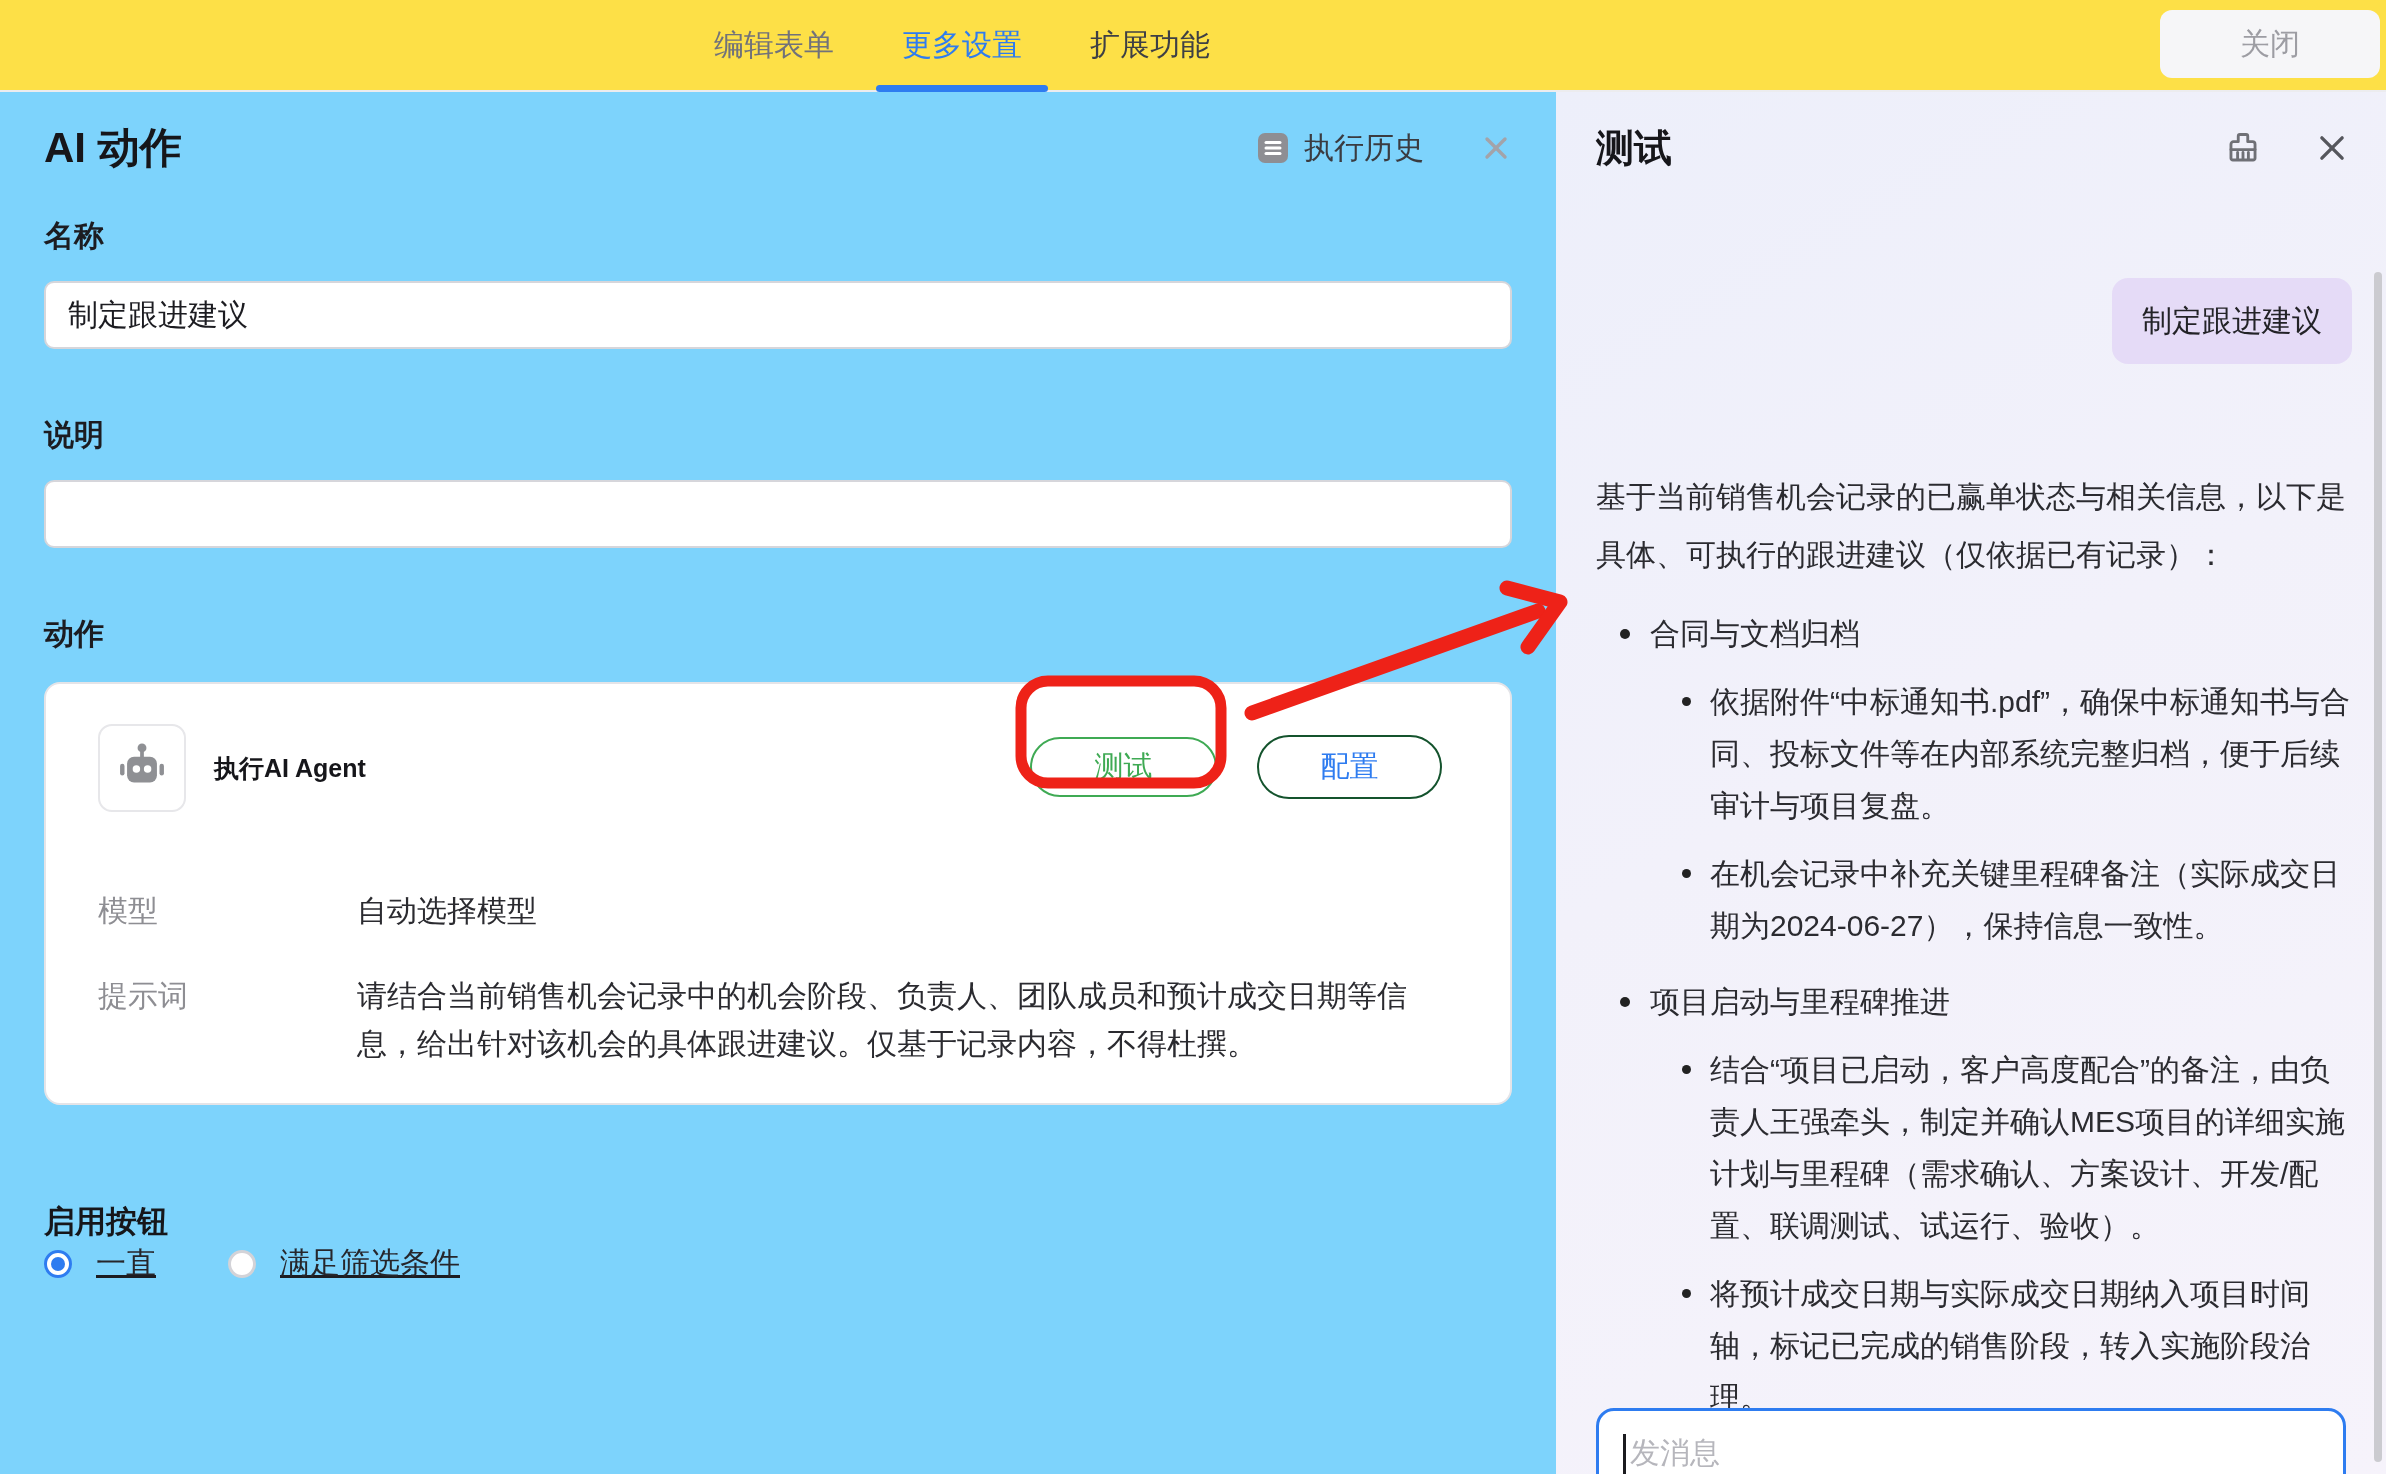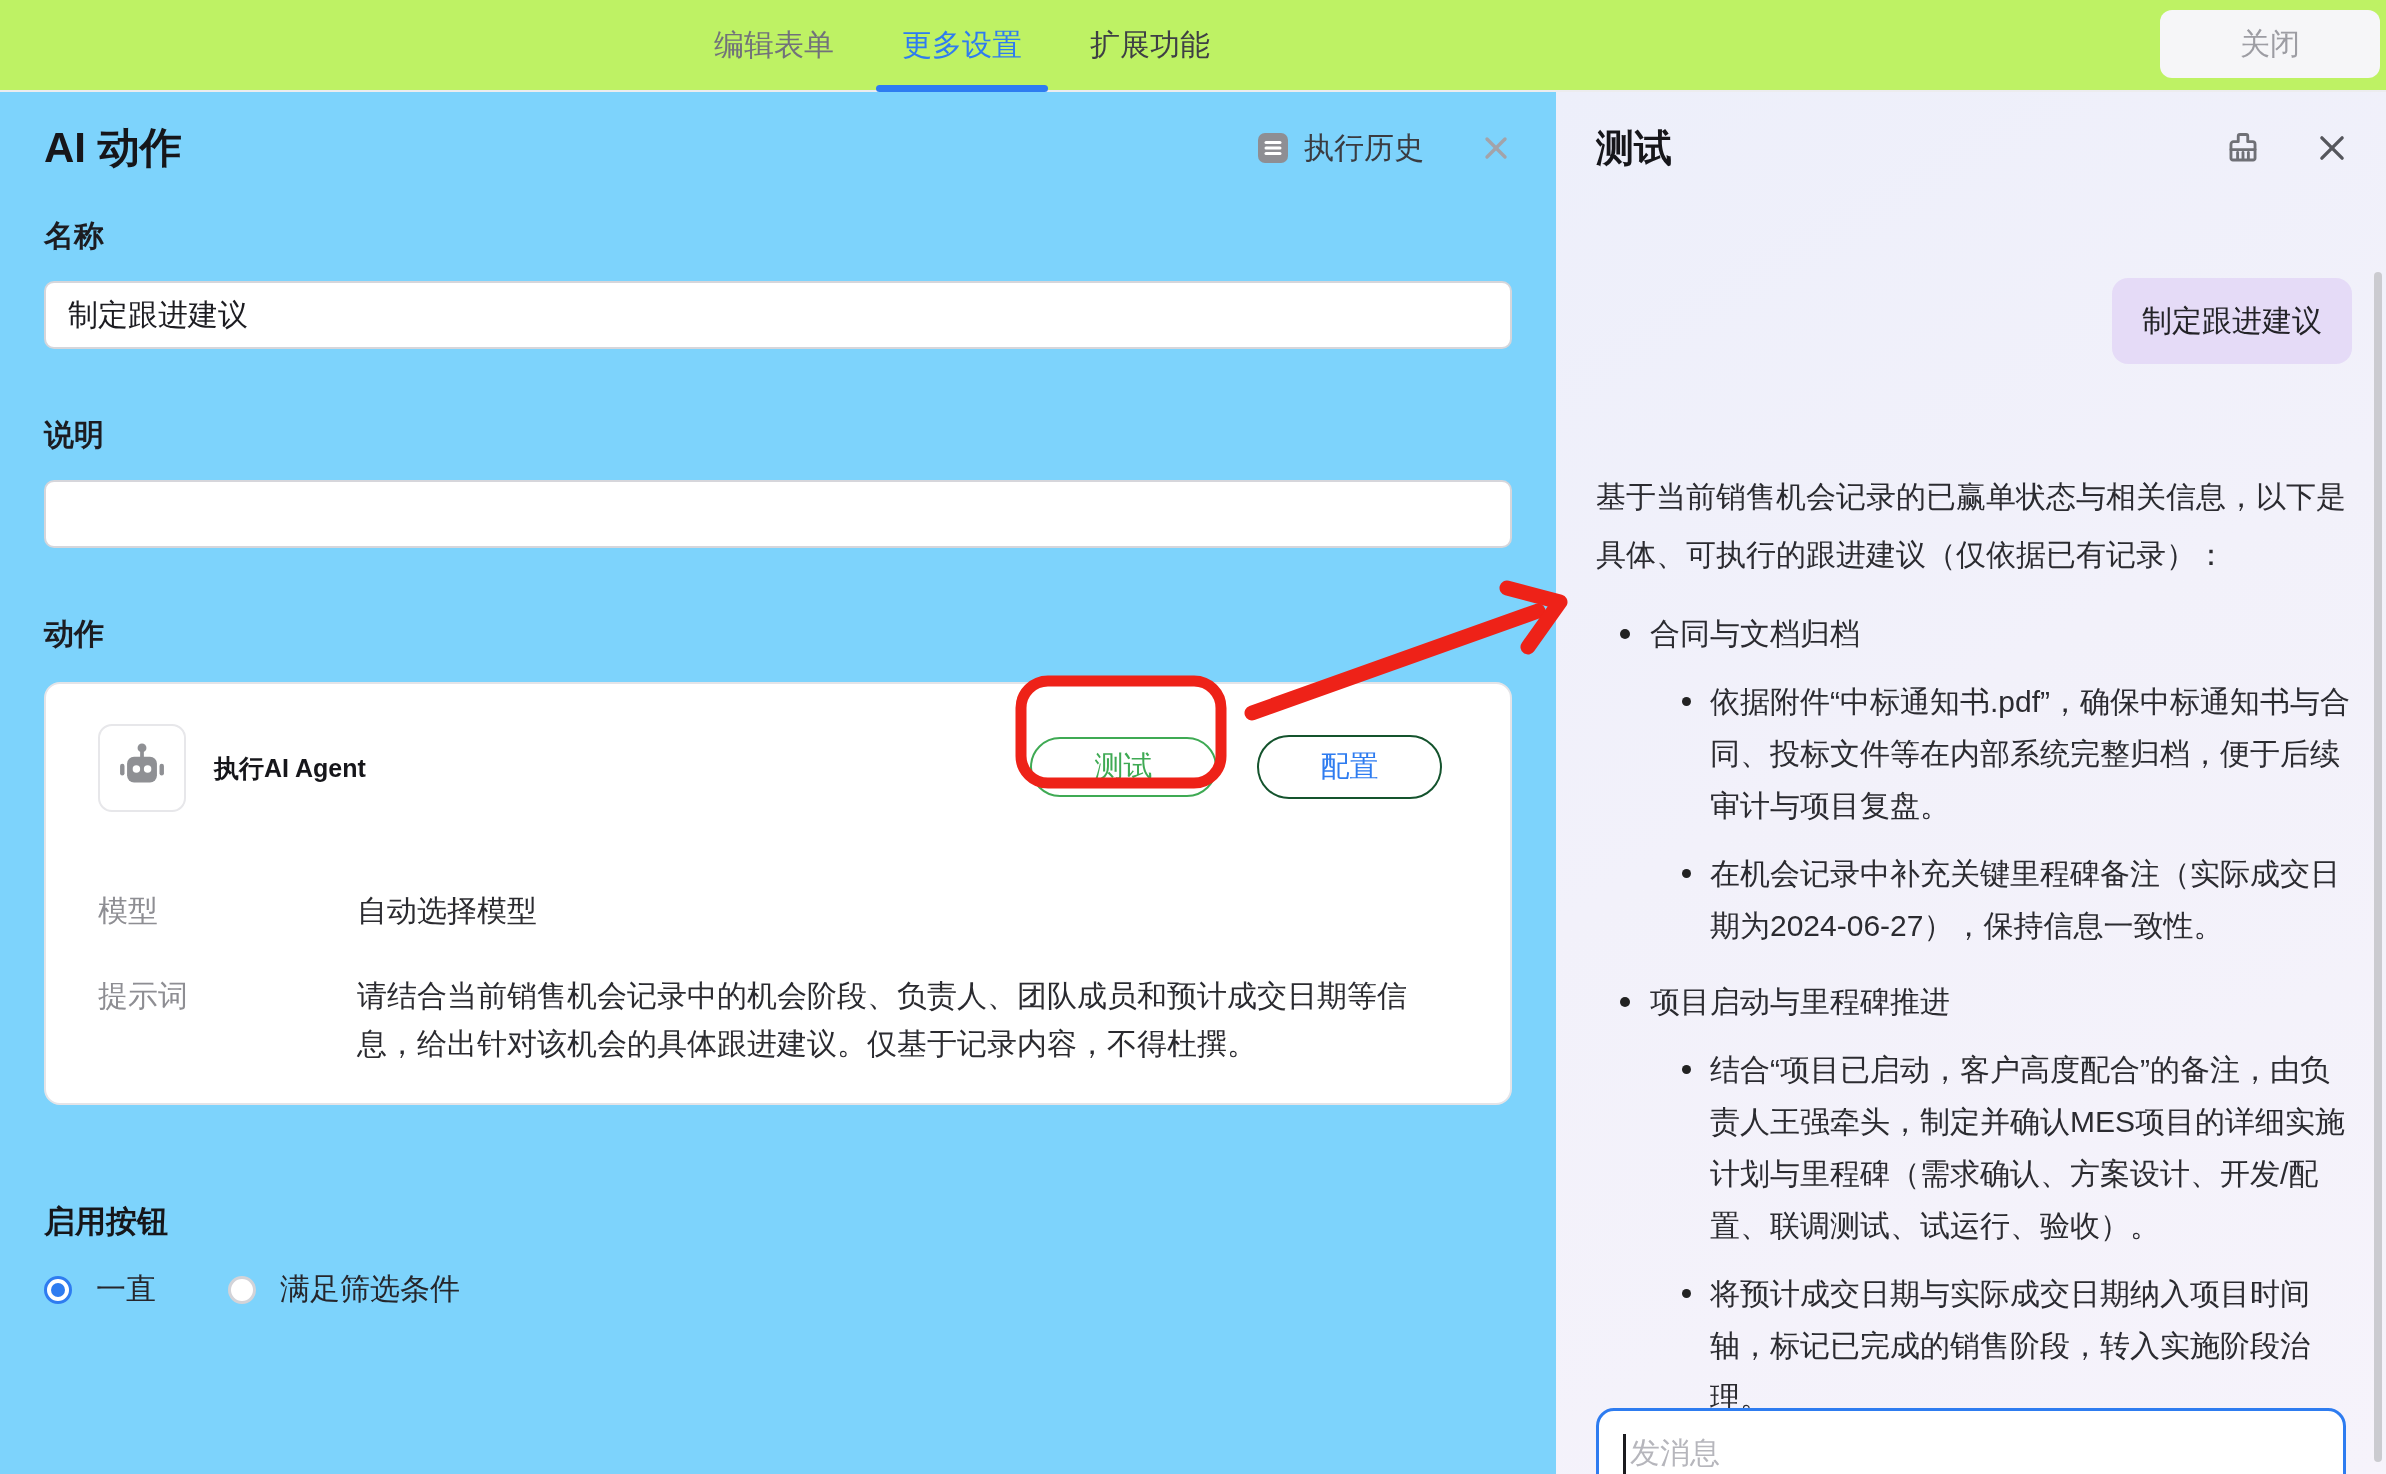--- a/index.html
+++ b/index.html
@@ -2,21 +2,21 @@
 <html><head>
 <meta charset="utf-8">
 <style>
   html,body{margin:0;padding:0;background:#fff;}
   *{box-sizing:border-box;}
   .page{
     position:relative;width:2386px;height:1474px;overflow:hidden;background:#fff;
     font-family:"Liberation Sans","DejaVu Sans",sans-serif;color:#1c1c21;
   }
   
-  .topbar{position:absolute;left:0;top:0;width:2386px;height:92px;background:#bef264;border-bottom:2px solid #ececef;z-index:5;}
+  .topbar{position:absolute;left:0;top:0;width:2386px;height:92px;background:#fde047;border-bottom:2px solid #ececef;z-index:5;}
   .tabs{position:absolute;left:714px;top:0;height:100%;display:flex;gap:68px;}
   .tab{position:relative;height:100%;display:flex;align-items:center;font-size:30px;color:#71727a;cursor:pointer;}
   .tab.dark{color:#3e3f45;}
   .tab.active{color:#2e7cf0;font-weight:500;}
   .tab.active::after{content:"";position:absolute;left:-26px;right:-26px;bottom:-2px;height:7px;border-radius:4px;background:#2e7cf0;}
   .close-win{position:absolute;right:6px;top:10px;width:220px;height:68px;border:none;border-radius:12px;
     background:#f6f6f8;color:#9d9da3;font-size:30px;font-family:inherit;display:flex;align-items:center;justify-content:center;cursor:pointer;}
   
   .left{position:absolute;left:0;top:92px;width:1556px;bottom:0;background:#7dd3fc;padding:28px 44px 0 44px;overflow:hidden;}
   .title-row{display:flex;align-items:center;}
@@ -36,21 +36,21 @@
   .pill-btn{position:absolute;display:flex;align-items:center;justify-content:center;border-radius:40px;background:#fff;
     font-size:29px;font-family:inherit;cursor:pointer;}
   .test-btn{left:984px;top:53px;width:187px;height:60px;border:2px solid #3faa54;color:#3faa54;}
   .config-btn{left:1211px;top:51px;width:185px;height:64px;border:2px solid #14532d;color:#2e7cf0;}
   .kv-row{position:absolute;left:52px;right:48px;display:flex;align-items:flex-start;}
   .kv-row .k{flex:0 0 259px;font-size:30px;color:#8e8e93;line-height:48px;}
   .kv-row .v{flex:1;font-size:30px;color:#2b2b30;line-height:48px;}
   .row-model{top:203px;}
   .row-prompt{top:288px;justify-content:flex-end;}
   .enable-label{font-size:31px;font-weight:700;color:#16161a;margin-top:96px;}
-  .radio-row{display:flex;align-items:center;margin-top:26px;}
+  .radio-row{display:flex;align-items:center;text-decoration:underline;}
   .radio-item{display:flex;align-items:center;cursor:pointer;margin-right:72px;}
   .radio-circle{width:28px;height:28px;border-radius:50%;border:3px solid #d3d3d8;background:#fff;position:relative;flex:0 0 auto;}
   .radio-item.selected .radio-circle{border-color:#2e7cf0;}
   .radio-item.selected .radio-circle::after{content:"";position:absolute;left:4px;top:4px;width:14px;height:14px;border-radius:50%;background:#2e7cf0;}
   .radio-item .r-label{font-size:30px;color:#26262b;margin-left:24px;}
   
   .right{position:absolute;left:1556px;top:92px;right:0;bottom:0;overflow:hidden;
     background:linear-gradient(150deg,#edeffa 0%,#f2f1fa 45%,#f6f3fb 100%);}
   .rp-header{position:absolute;left:40px;right:36px;top:30px;height:52px;display:flex;align-items:center;}
   .rp-title{font-size:38px;font-weight:700;color:#16161a;}

